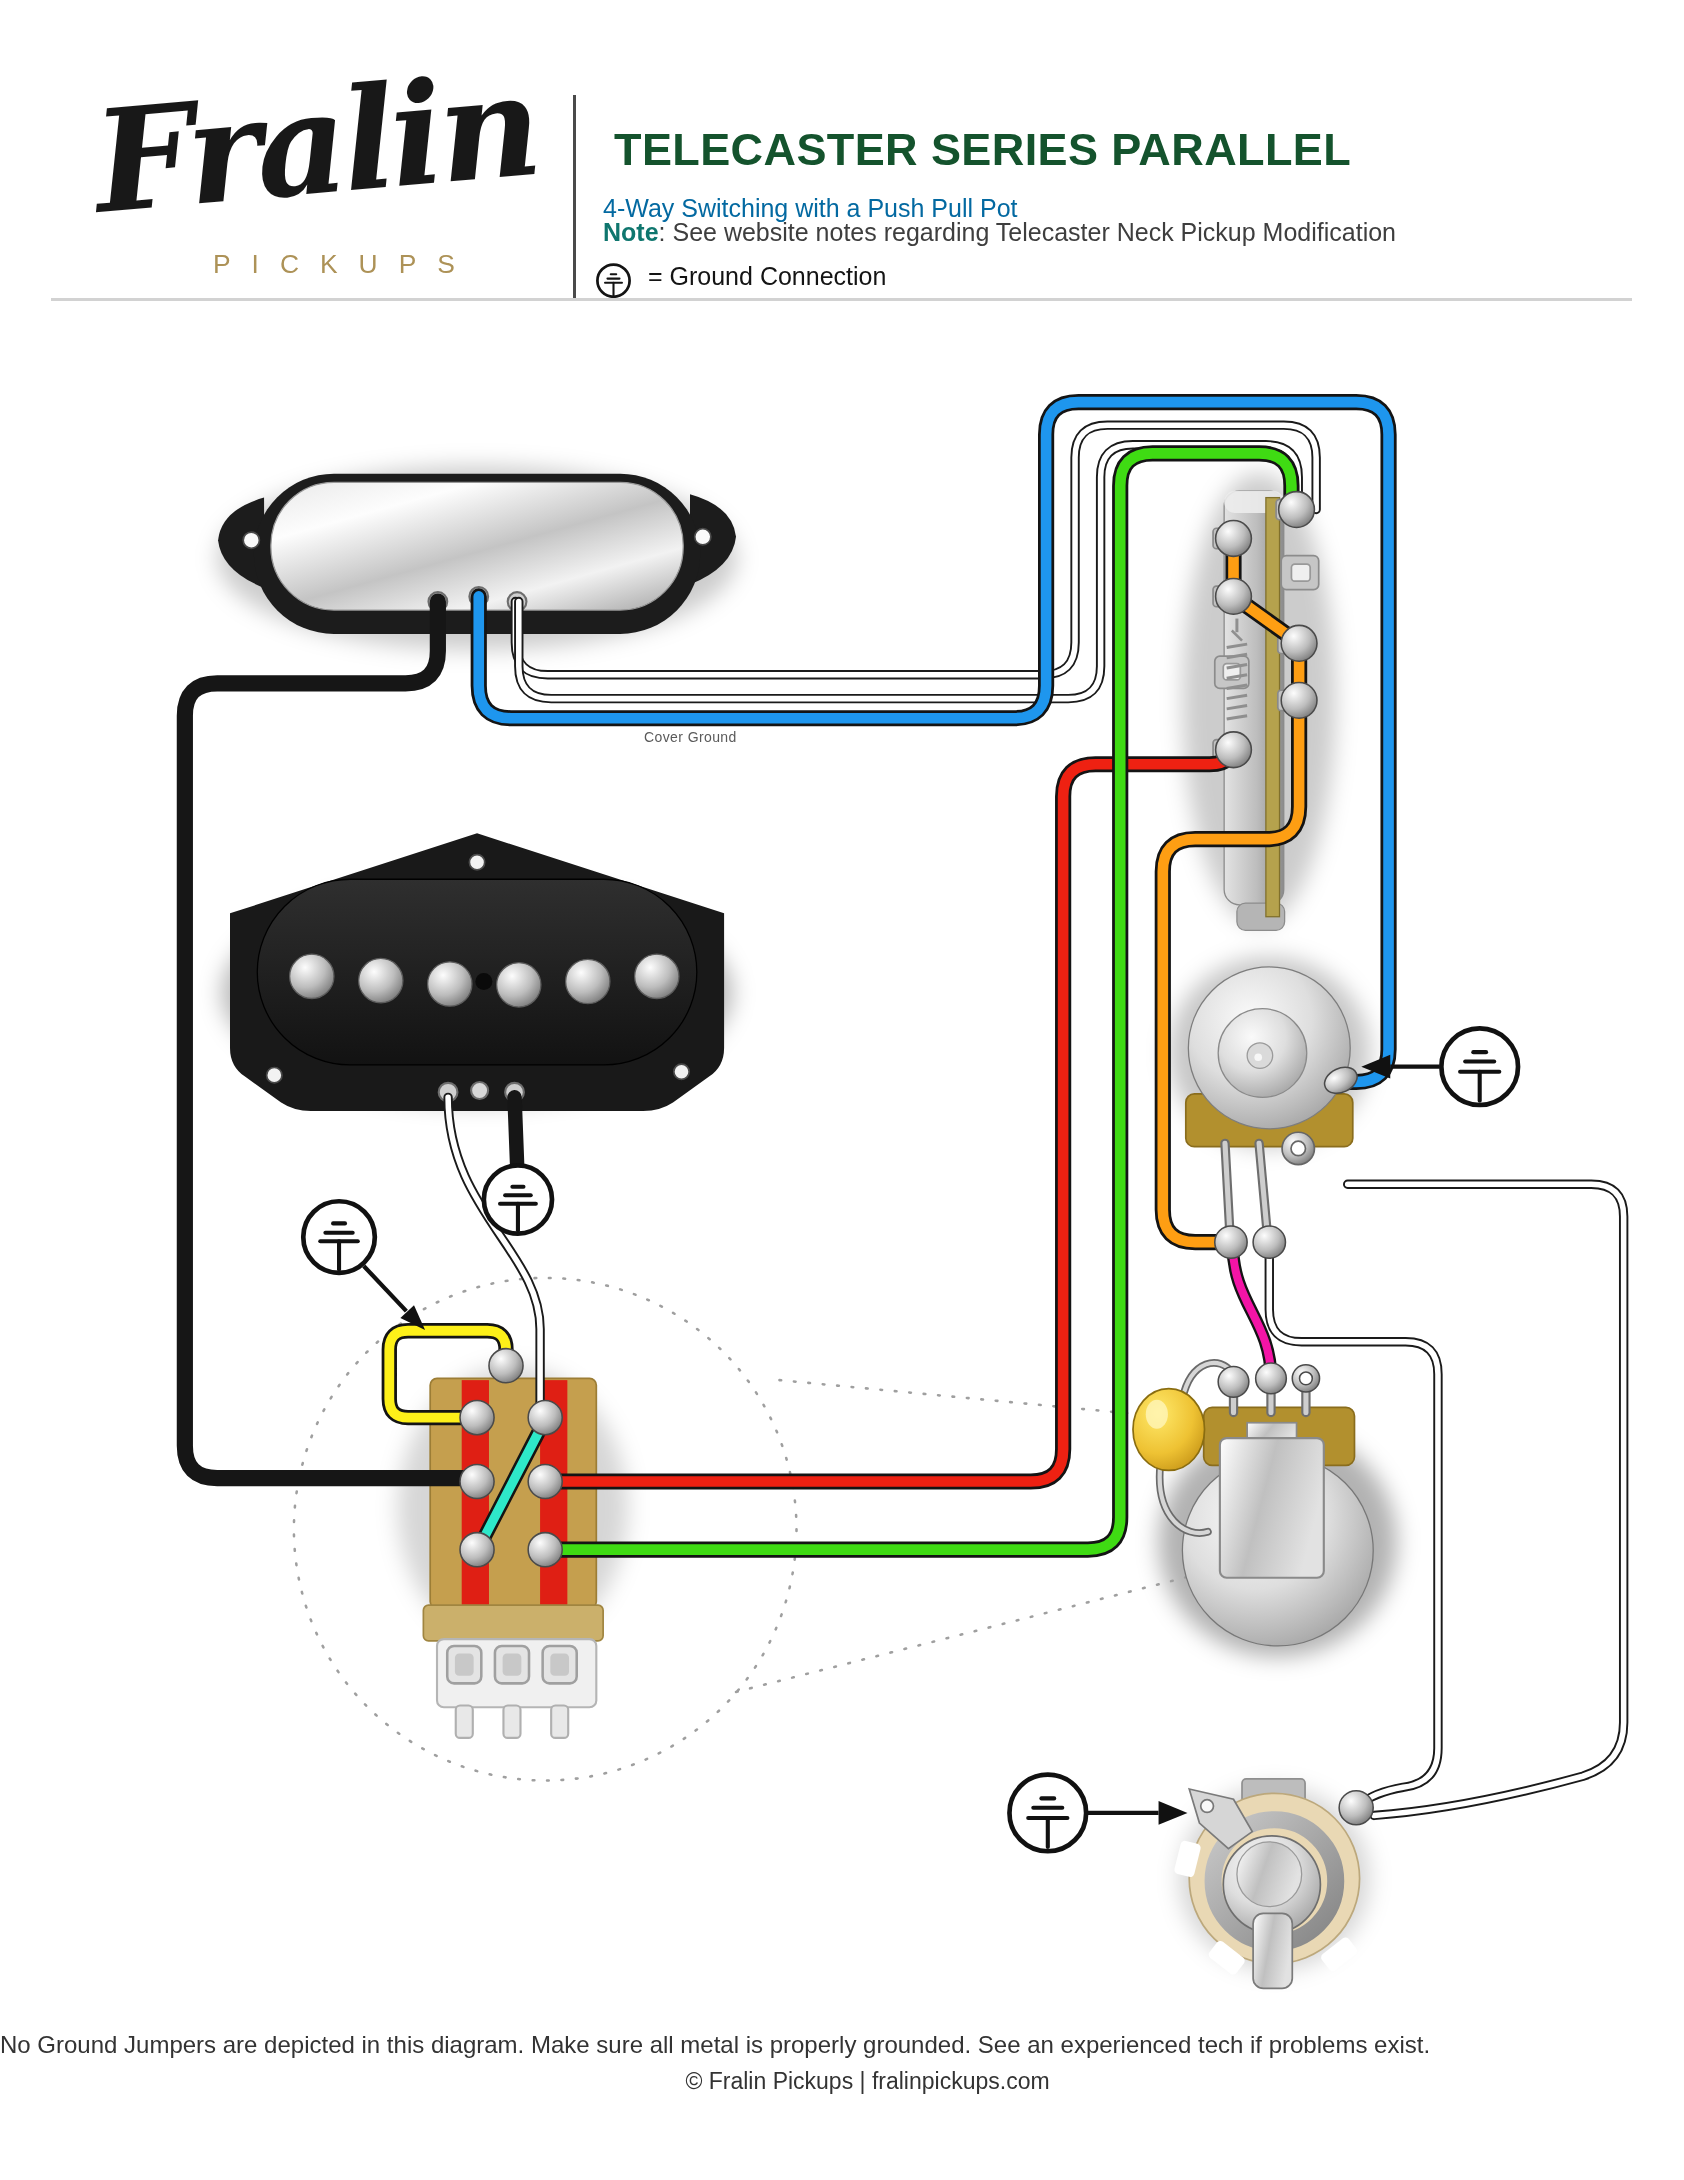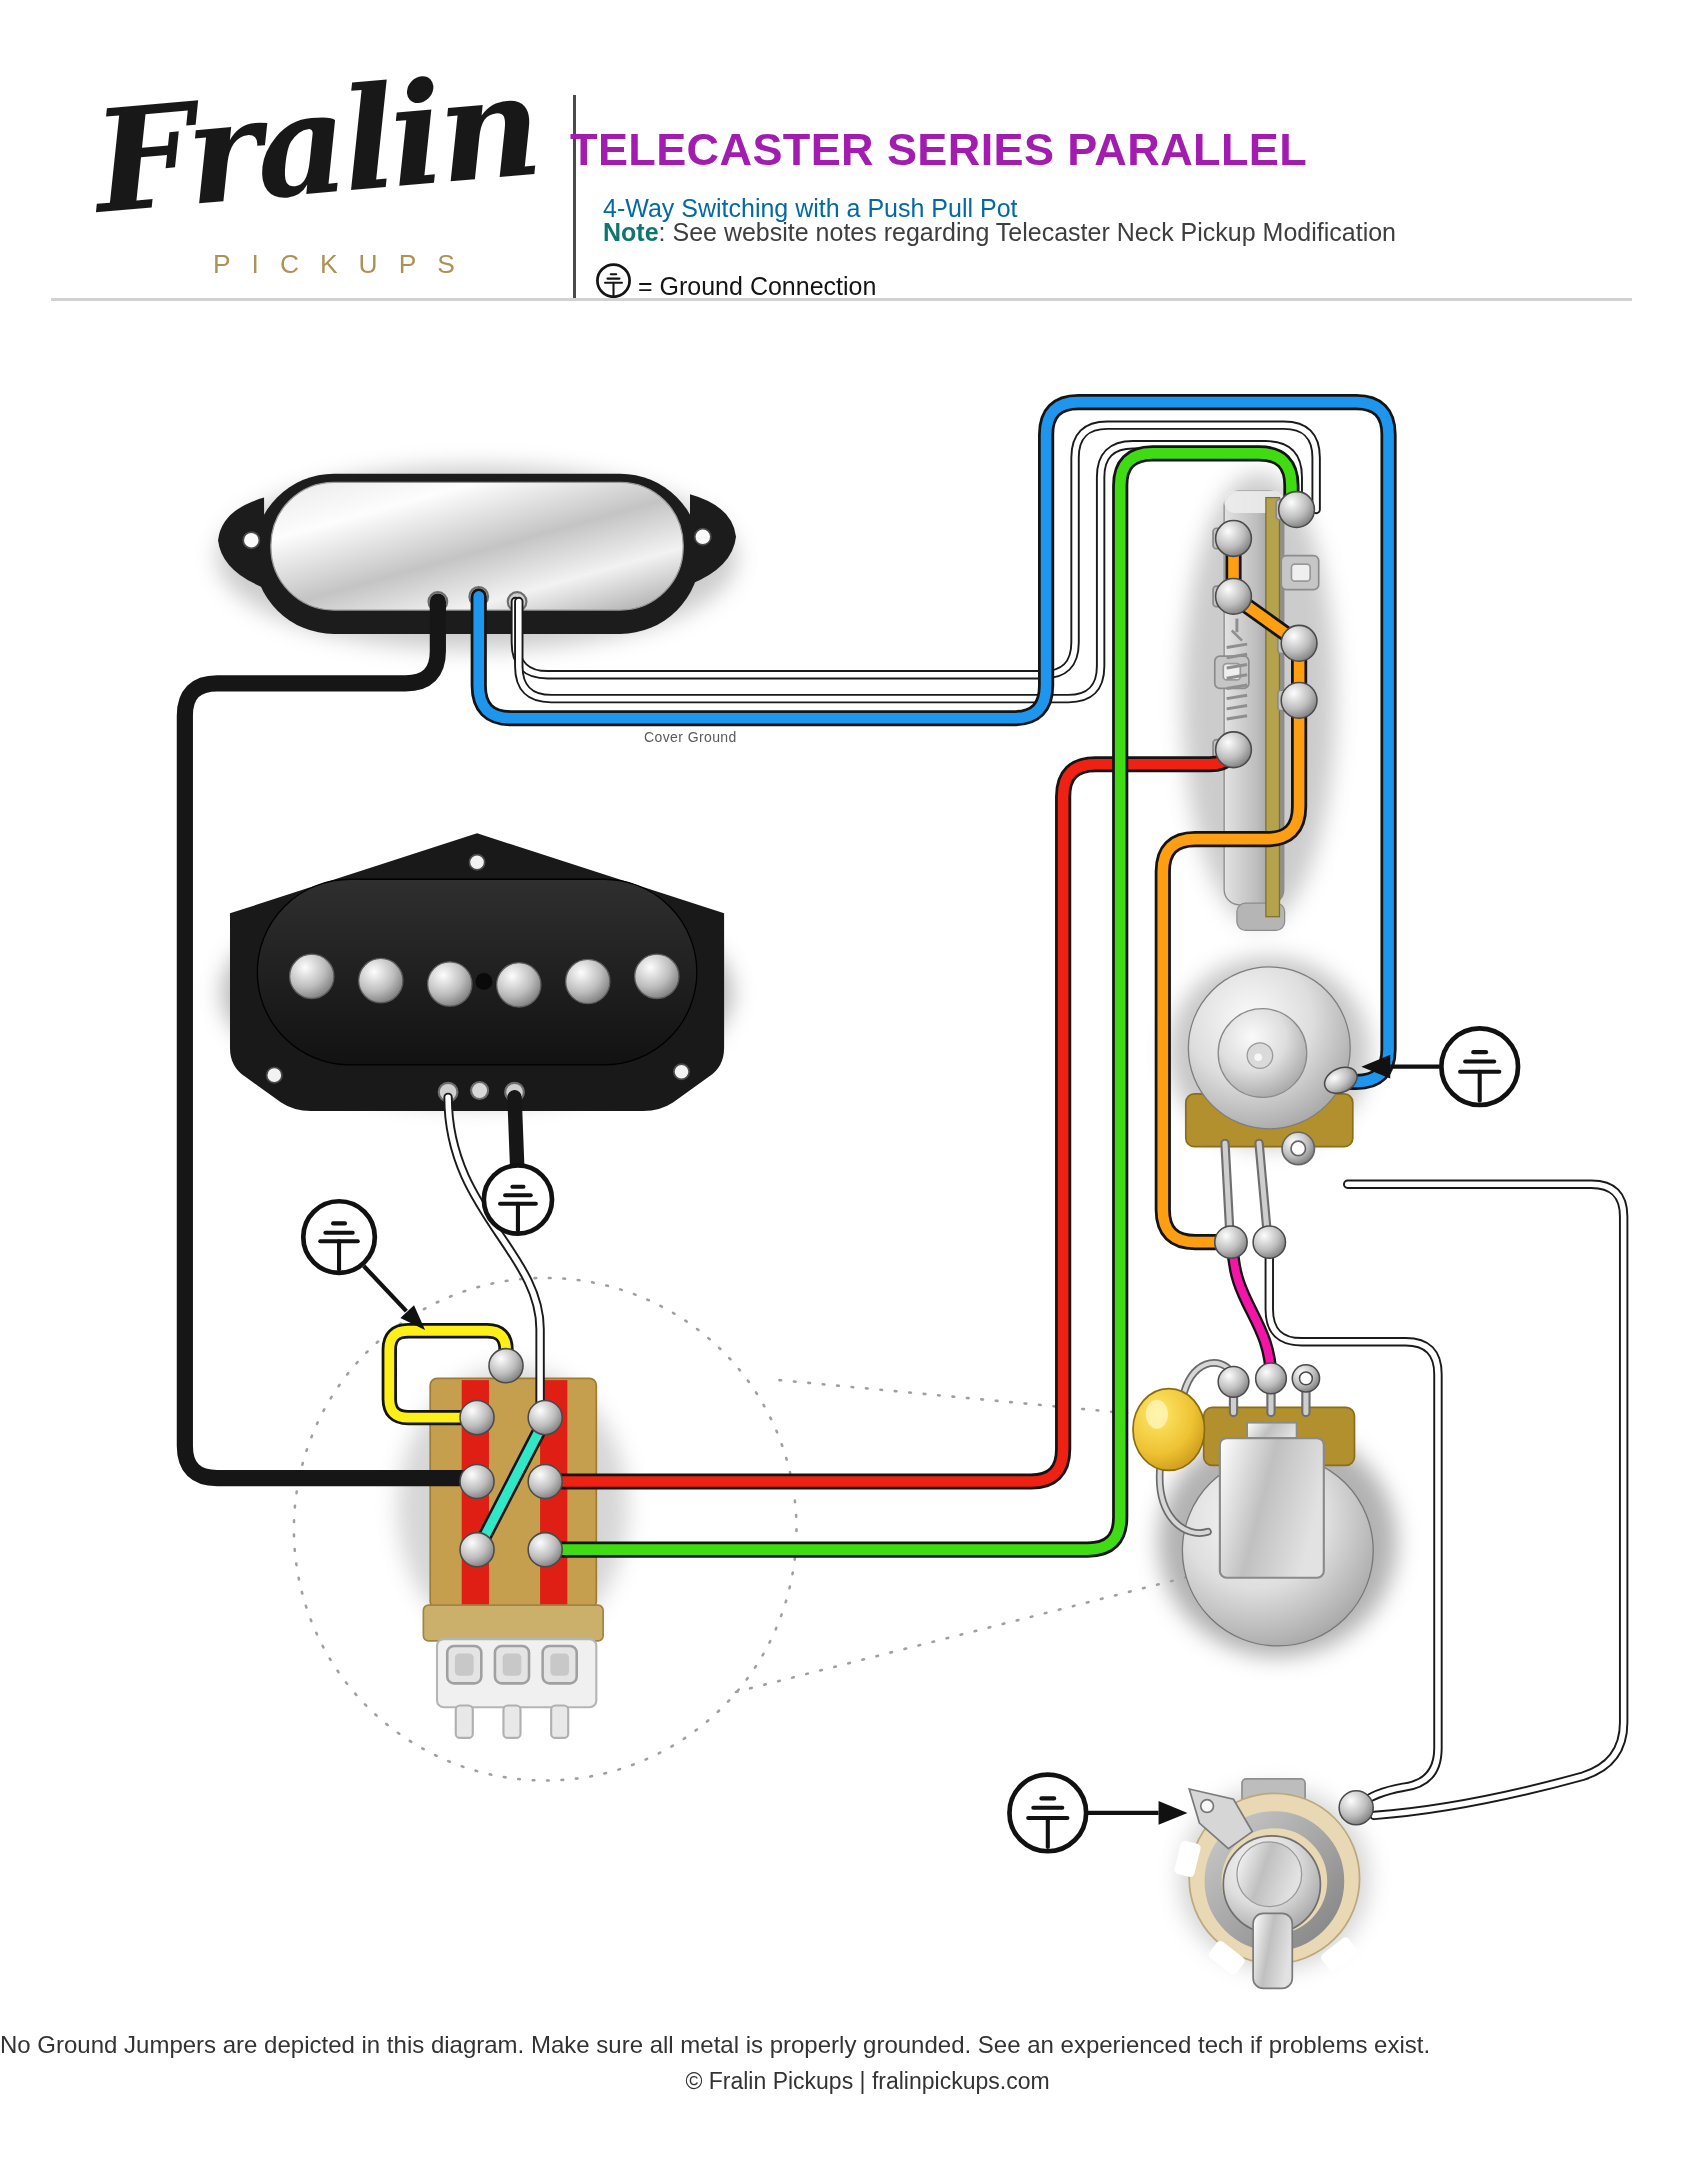--- a/index.html
+++ b/index.html
@@ -14,25 +14,25 @@
     font-style:italic;font-weight:900;font-size:141px;line-height:1;
     color:#181818;transform:rotate(-5deg);transform-origin:left bottom;
     letter-spacing:-5.1px;
   }
   .logo-sub{
     left:213px;top:249px;font-size:26.4px;font-weight:400;
     letter-spacing:21px;white-space:nowrap;
   }
   .v-divider{left:573px;top:95px;width:2.6px;height:204px;background:#4a4a4a;}
   .h-rule{left:51px;top:298px;width:1581px;height:2.6px;background:#d2d2d2;}
-  .title{left:570px;top:124px;font-size:45px;font-weight:800;color:#a21caf;letter-spacing:0.4px;white-space:nowrap;}
+  .title{left:614px;top:124px;font-size:45px;font-weight:800;color:#14532d;letter-spacing:0.4px;white-space:nowrap;}
   .subtitle{left:603px;top:182px;font-size:25px;color:#0369a1;white-space:nowrap;margin-top:12px;}
   .note{left:603px;top:218px;font-size:25px;color:#3e3e3e;white-space:nowrap;}
   .note b{color:#0f766e;font-weight:700;}
-  .legend{left:595px;top:262px;display:flex;align-items:flex-end;gap:6px;}
+  .legend{left:595px;top:262px;display:flex;align-items:flex-start;gap:16px;}
   .legend-text{font-size:25px;color:#141414;white-space:nowrap;}
   
   .cover-ground{left:644px;top:729px;font-size:14px;color:#5a5a5a;letter-spacing:0.4px;}
   
   .footer1{left:0;top:2031px;width:100%;text-align:left;font-size:24px;color:#333333;}
   .footer2{left:0;top:2068px;width:100%;text-align:center;font-size:23px;color:#333333;padding-left:25px;}
   svg{display:block;}
   .diagram-svg{position:absolute;left:0;top:0;}
 </style>
 </head>

